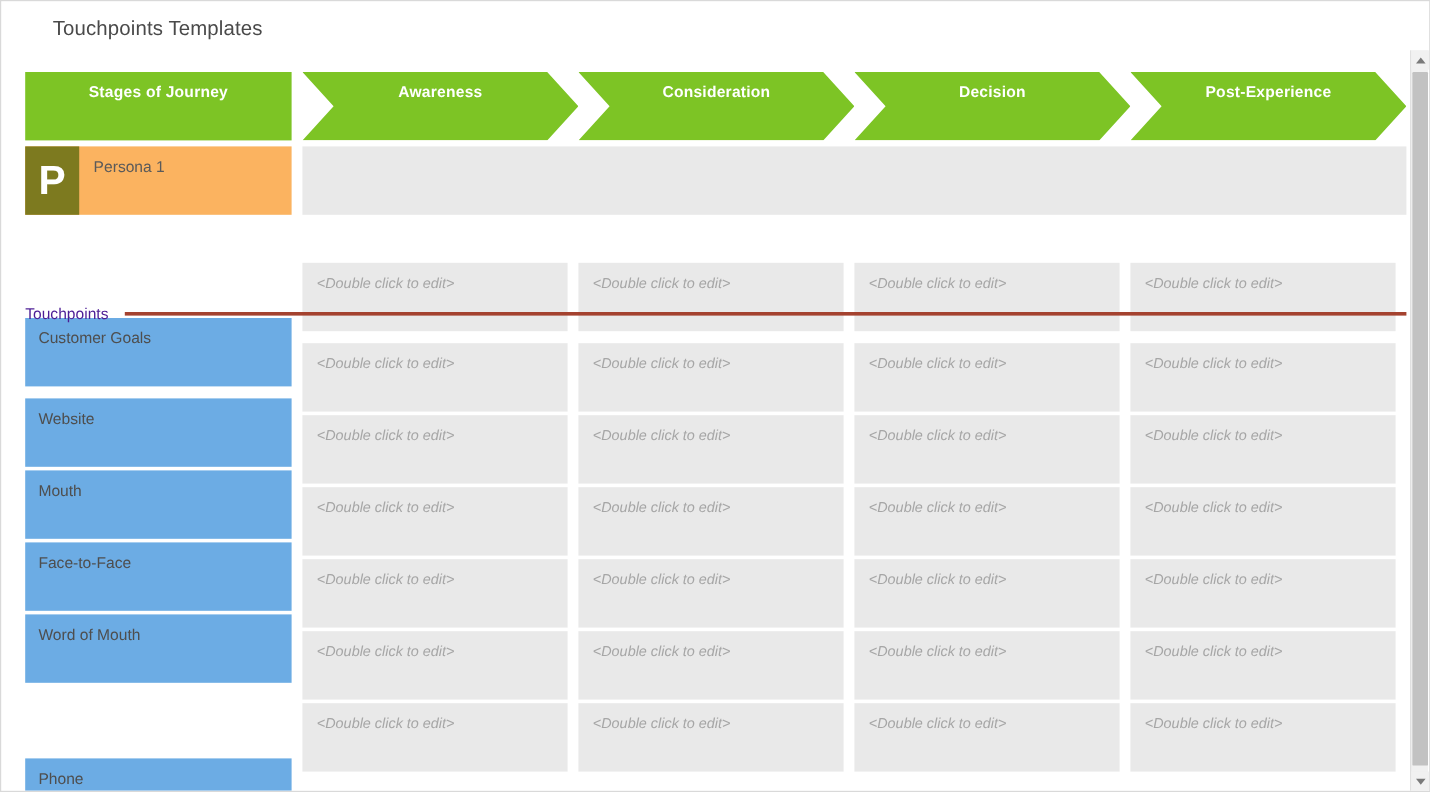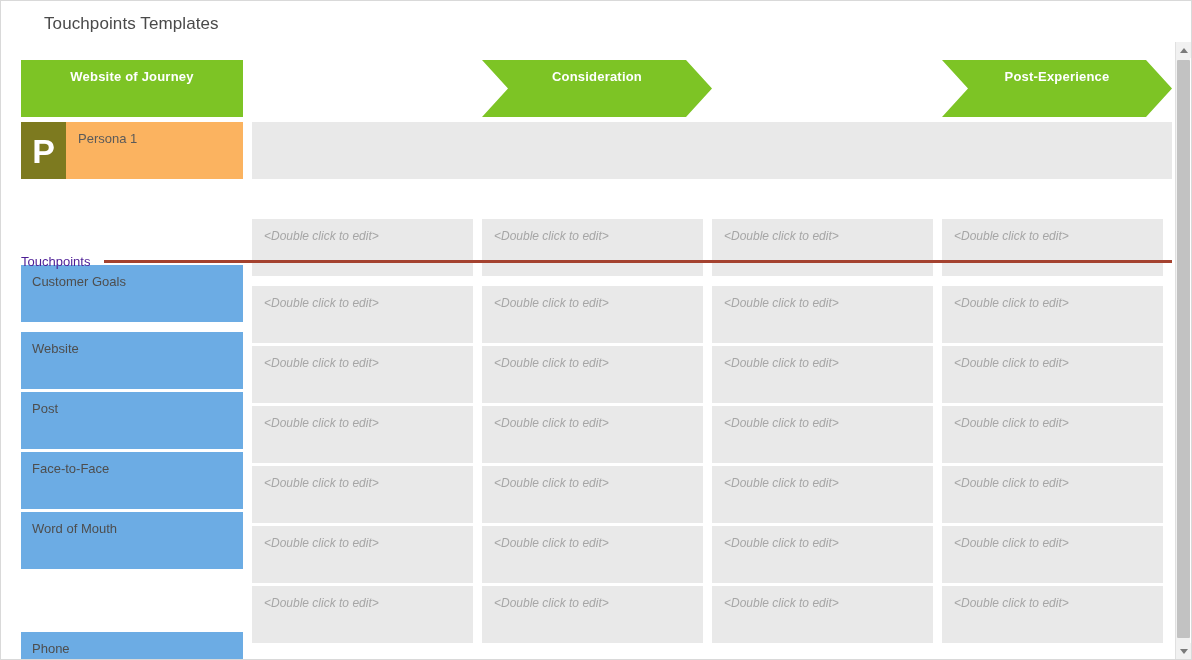--- a/index.html
+++ b/index.html
@@ -162,22 +162,24 @@
 </head>
 <body>
 
 <div id="app">
 
   <div id="page-title">Touchpoints Templates</div>
 
   <div id="board">
 
     <div class="stage-row">
-      <div class="stage plain" id="stage-header" style="left: 19px; width: 222px;">Website of Journey</div>
+      <div class="stage plain" id="stage-header" style="left: 19px; width: 222px;">Stages of Journey</div>
+      <div class="stage arrow" id="stage-0" style="left: 250px; width: 230px;">Awareness</div>
       <div class="stage arrow" id="stage-1" style="left: 480px; width: 230px;">Consideration</div>
+      <div class="stage arrow" id="stage-2" style="left: 710px; width: 230px;">Decision</div>
       <div class="stage arrow" id="stage-3" style="left: 940px; width: 230px;">Post-Experience</div>
     </div>
 
     <div class="persona-row">
       <div class="persona-label">
         <div class="persona-badge">P</div>
         <div class="persona-name">Persona 1</div>
       </div>
       <div class="persona-cell"></div>
     </div>
@@ -197,21 +199,21 @@
 
     <div class="tp-rows" id="tp-rows">
         <div class="tp-row">
           <div class="row-label">Website</div>
           <div class="cell" style="left: 250px; width: 221px;">&lt;Double click to edit&gt;</div>
           <div class="cell" style="left: 480px; width: 221px;">&lt;Double click to edit&gt;</div>
           <div class="cell" style="left: 710px; width: 221px;">&lt;Double click to edit&gt;</div>
           <div class="cell" style="left: 940px; width: 221px;">&lt;Double click to edit&gt;</div>
         </div>
         <div class="tp-row">
-          <div class="row-label">Post</div>
+          <div class="row-label">Mouth</div>
           <div class="cell" style="left: 250px; width: 221px;">&lt;Double click to edit&gt;</div>
           <div class="cell" style="left: 480px; width: 221px;">&lt;Double click to edit&gt;</div>
           <div class="cell" style="left: 710px; width: 221px;">&lt;Double click to edit&gt;</div>
           <div class="cell" style="left: 940px; width: 221px;">&lt;Double click to edit&gt;</div>
         </div>
         <div class="tp-row">
           <div class="row-label">Face-to-Face</div>
           <div class="cell" style="left: 250px; width: 221px;">&lt;Double click to edit&gt;</div>
           <div class="cell" style="left: 480px; width: 221px;">&lt;Double click to edit&gt;</div>
           <div class="cell" style="left: 710px; width: 221px;">&lt;Double click to edit&gt;</div>

